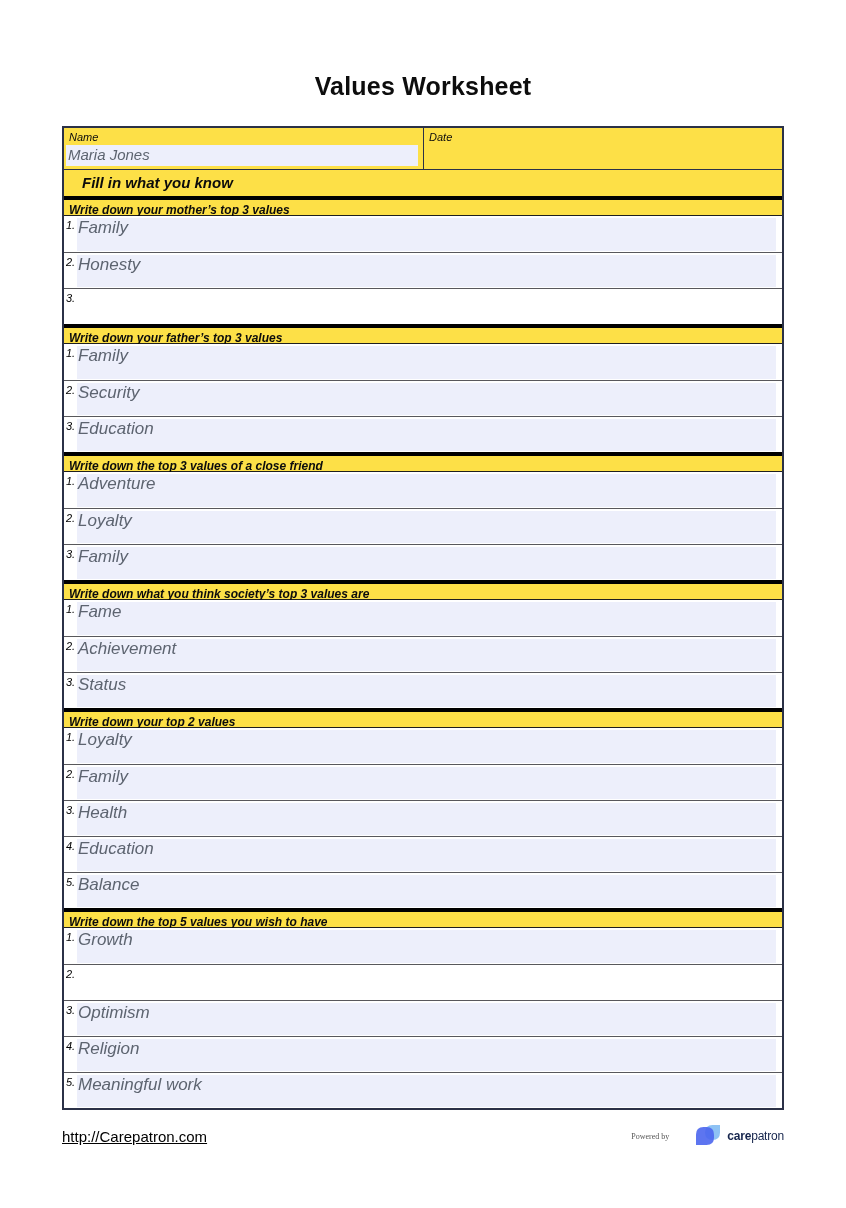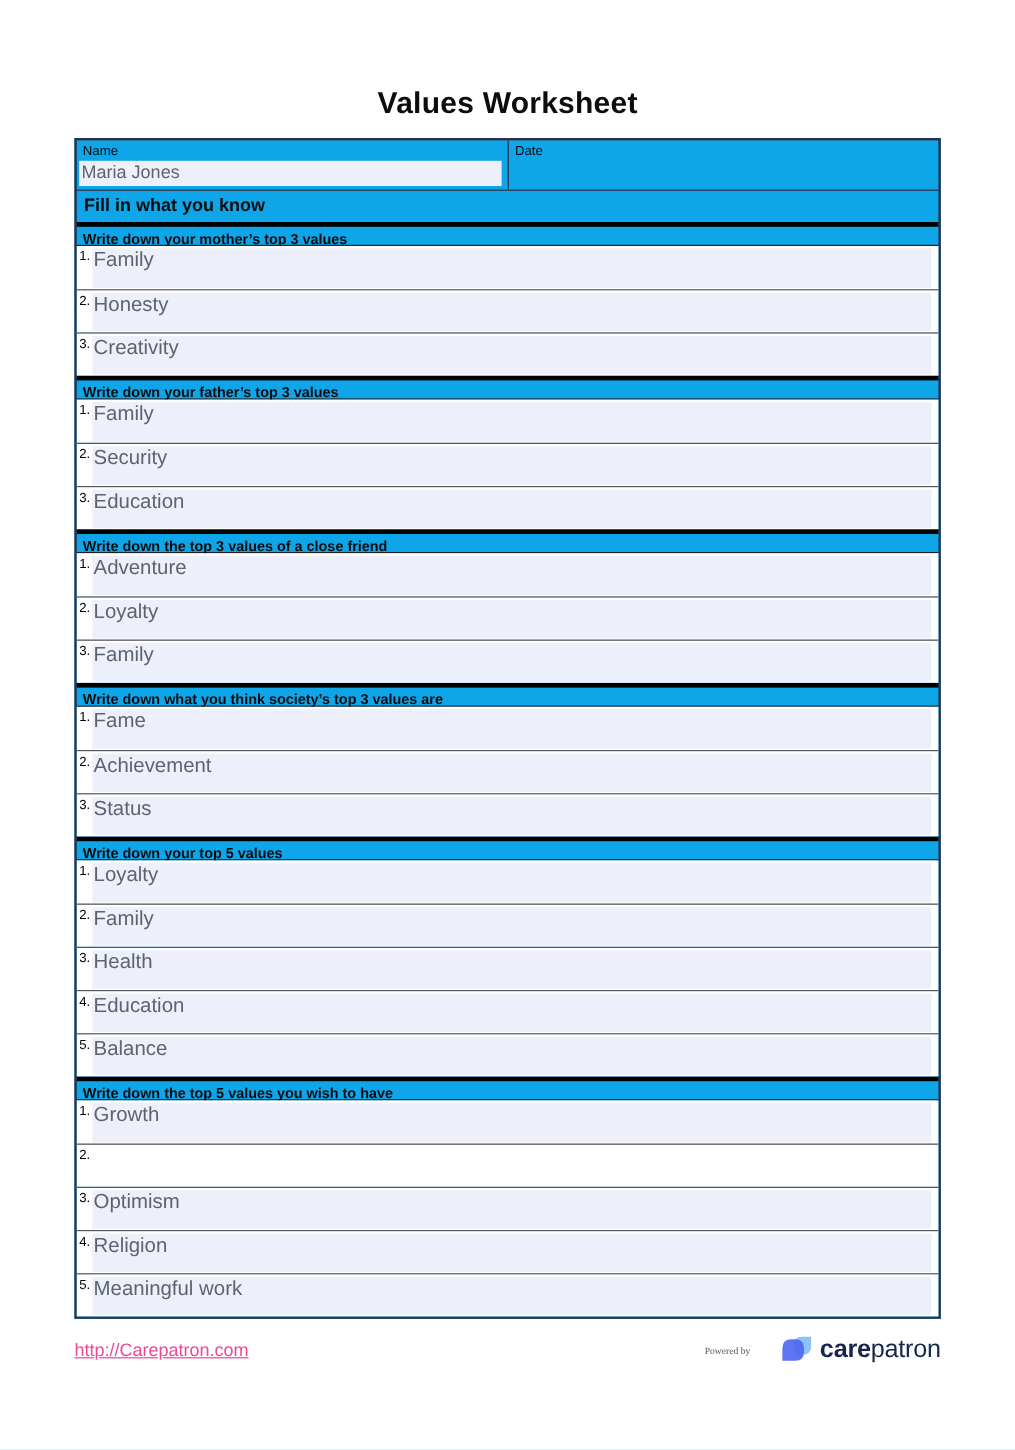--- a/index.html
+++ b/index.html
@@ -12,43 +12,44 @@
   .title {
     margin-top: 72px;
     text-align: center;
     font-size: 25px;
     font-weight: 700;
     color: #0d0d0d;
     letter-spacing: 0.2px;
   }
   .doc-table {
     width: 722px;
-    margin: 14px auto 0;
+    margin: 25px auto 0;
     border: 2px solid #2b3147;
-    background: #0ea5e9;
+    background: #fde047;
+    font-style: italic;
   }
   
   .head-row { display: flex; border-bottom: 1px solid #2b3147; height: 42px; }
   .cell { flex: 1 1 50%; display: flex; flex-direction: column; }
   .cell.name-cell { flex-basis: 50.3%; border-right: 1px solid #2b3147; }
   .cell-label { font-size: 11px; color: #0c0c0c; padding: 3px 0 2px 5px; }
   .cell-value {
     flex: 1;
     background: #edeffb;
     margin: 0 5px 3px 2px;
     font-size: 15px;
     color: #5d6470;
     line-height: 20px;
     padding-left: 2px;
   }
   
   .fill-row {
     height: 26px; line-height: 26px;
     font-size: 15px; font-weight: 700; color: #0c0c0c;
-    padding-left: 6px;
+    padding-left: 18px;
   }
   
   .section-header {
     height: 20px; line-height: 20px;
     font-size: 12px; font-weight: 700; color: #0c0c0c;
     padding-left: 5px;
     border-top: 4px solid #000000;
     border-bottom: 1px solid #1f1f1f;
   }
   .answer-row { position: relative; height: 36px; background: #fff; }
@@ -65,25 +66,25 @@
   .val {
     display: block;
     font-size: 17px; color: #5d6470; line-height: 19px;
     padding: 0 0 0 1px;
   }
   
   .footer {
     width: 722px; margin: 13px auto 0;
     display: flex; justify-content: space-between; align-items: center;
   }
-  .site-link { font-size: 15px; color: #ec4899; text-decoration: underline; cursor: pointer; }
+  .site-link { font-size: 15px; color: #000000; text-decoration: underline; cursor: pointer; }
   .powered { display: flex; align-items: center; }
   .powered-label { font-size: 8px; color: #555; margin-right: 24px; font-family: Liberation Serif, serif; }
   .logo-svg { display: block; margin-right: 4px; }
-  .brand { font-size: 21px; color: #16254d; letter-spacing: -0.2px; }
+  .brand { font-size: 12px; color: #16254d; letter-spacing: -0.2px; }
   .brand b { font-weight: 700; }
 </style>
 </head>
 <body>
 
 <h1 class="title">Values Worksheet</h1>
 
 <div class="doc-table">
 
   <div class="head-row">
@@ -111,23 +112,20 @@
 
   <div class="answer-row">
     <span class="num">2.</span>
     <div class="field">
       <span class="val">Honesty</span>
     </div>
   </div>
 
   <div class="answer-row">
     <span class="num">3.</span>
-    <div class="field">
-      <span class="val">Creativity</span>
-    </div>
   </div>
 </div>
   </section>
 
   <section class="vsection">
     <div class="section-header">Write down your father’s top 3 values</div>
     <div class="rows">
   <div class="answer-row">
     <span class="num">1.</span>
     <div class="field">
@@ -197,21 +195,21 @@
   <div class="answer-row">
     <span class="num">3.</span>
     <div class="field">
       <span class="val">Status</span>
     </div>
   </div>
 </div>
   </section>
 
   <section class="vsection">
-    <div class="section-header">Write down your top 5 values</div>
+    <div class="section-header">Write down your top 2 values</div>
     <div class="rows">
   <div class="answer-row">
     <span class="num">1.</span>
     <div class="field">
       <span class="val">Loyalty</span>
     </div>
   </div>
 
   <div class="answer-row">
     <span class="num">2.</span>

